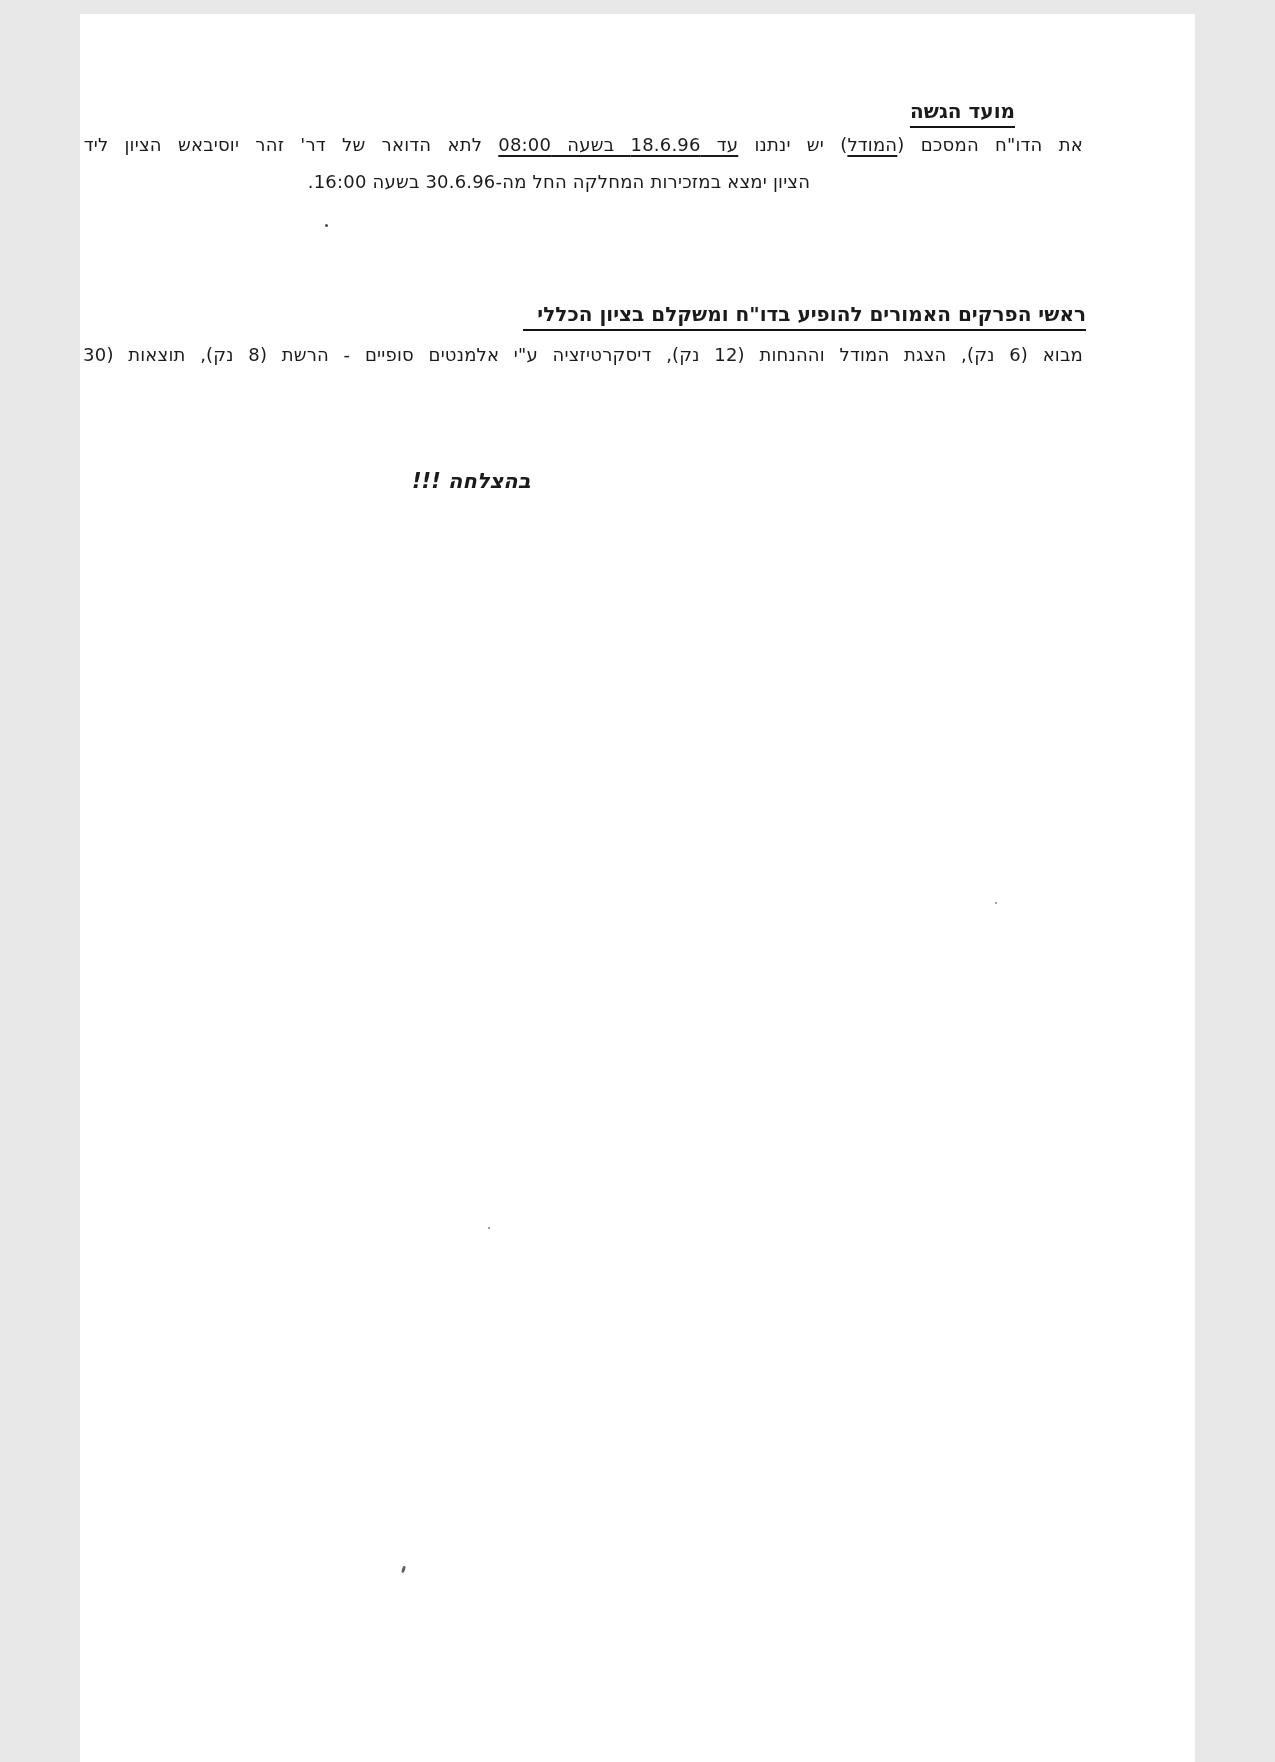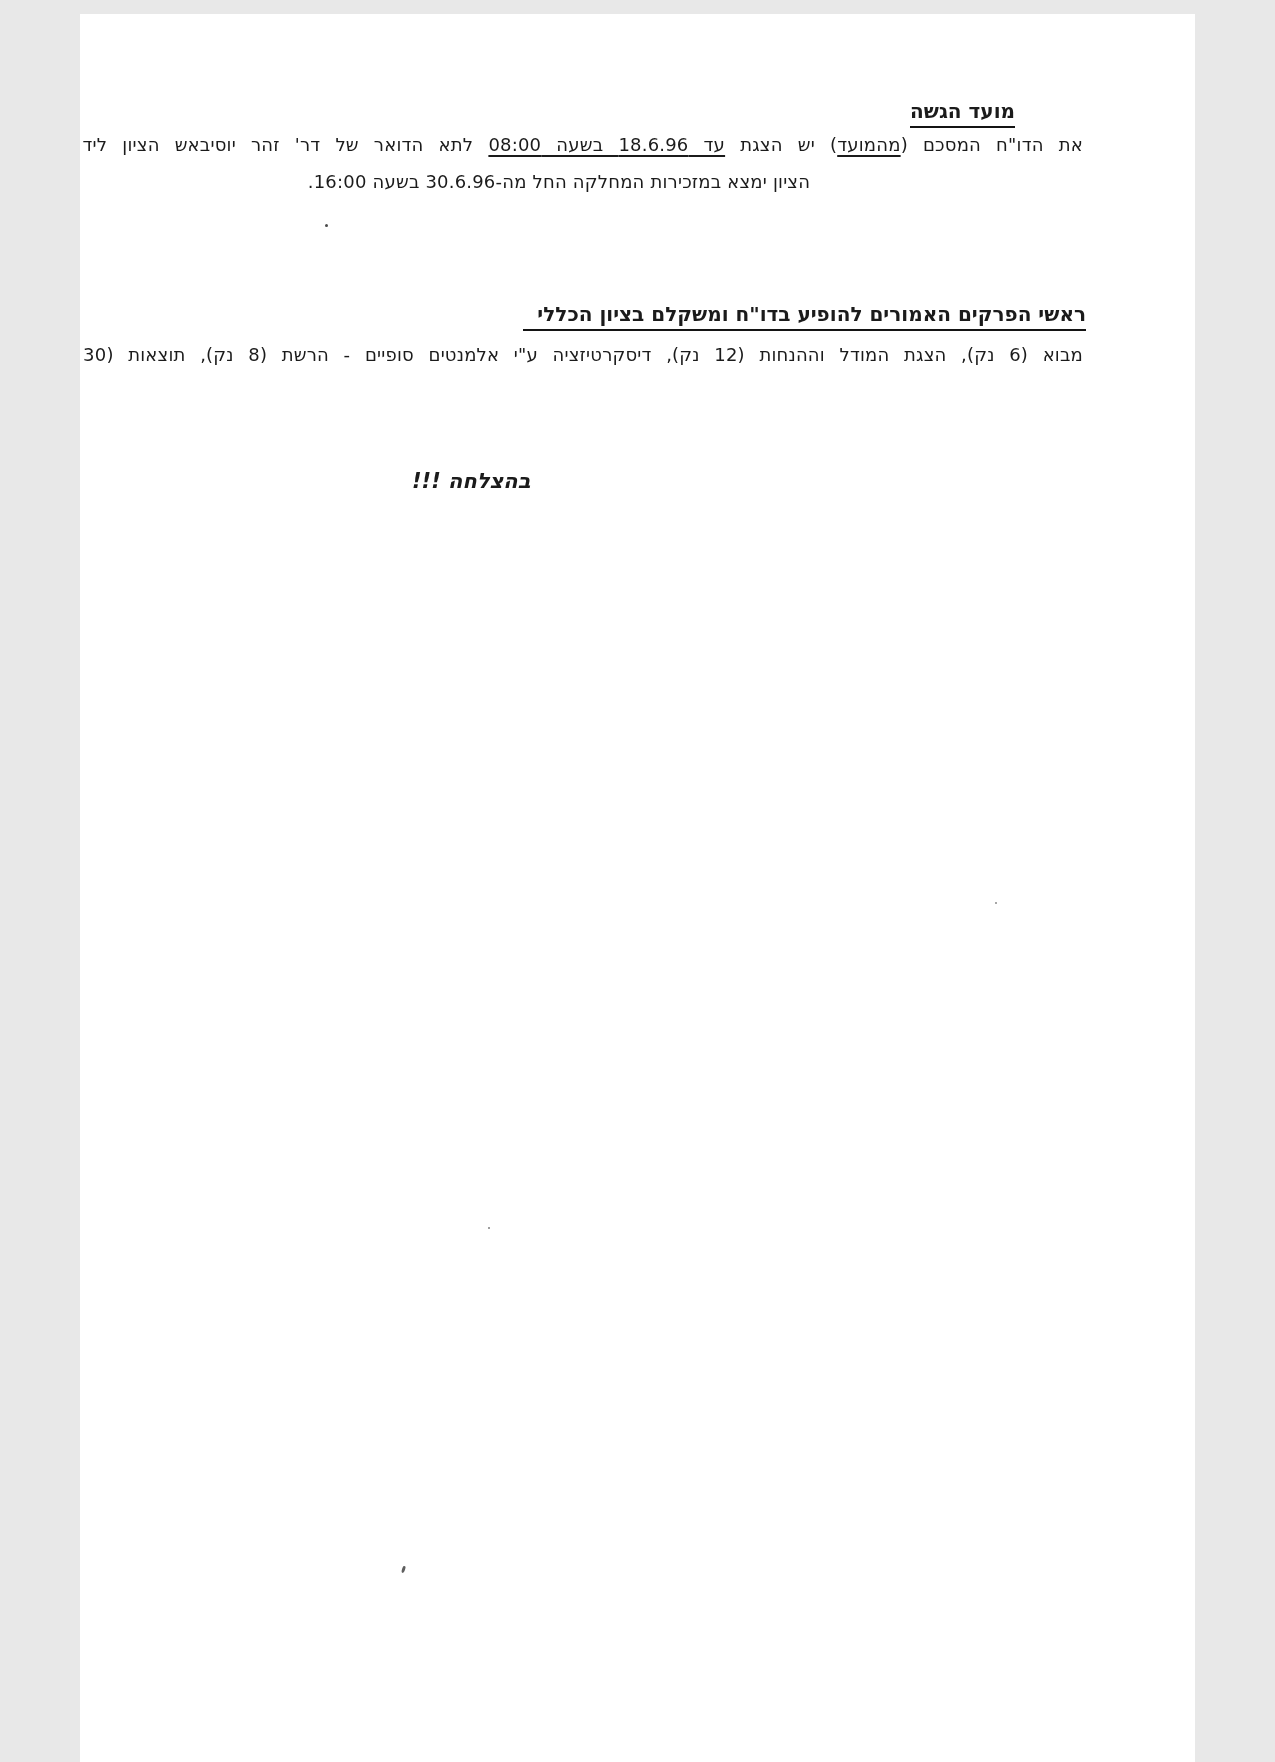--- a/index.html
+++ b/index.html
@@ -100,21 +100,21 @@
 </head>
 <body>
 
 <div class="page">
 
   <h2 class="h-section h1">
     <span class="u-block">מועד הגשה</span>
   </h2>
 
   <div class="para p1">
-    <div class="line full"><span>את הדו"ח המסכם (</span><span class="u">מהמועד</span><span>) יש הצגת </span><span class="u">עד 18.6.96 בשעה 08:00</span><span> לתא הדואר של דר' זהר יוסיבאש הציון ליד דלת</span></div>
+    <div class="line full"><span>את הדו"ח המסכם (</span><span class="u">המודל</span><span>) יש ינתנו </span><span class="u">עד 18.6.96 בשעה 08:00</span><span> לתא הדואר של דר' זהר יוסיבאש הציון ליד דלת</span></div>
     <div class="line last">הציון ימצא במזכירות המחלקה החל מה-30.6.96 בשעה 16:00.</div>
   </div>
 
   <h2 class="h-section h2">
     <span class="u-block">ראשי הפרקים האמורים להופיע בדו"ח ומשקלם בציון הכללי</span>
   </h2>
 
   <div class="para p2">
     <div class="line full">מבוא (6 נק), הצגת המודל וההנחות (12 נק), דיסקרטיזציה ע"י אלמנטים סופיים - הרשת (8 נק), תוצאות (30 נק),</div>
   </div>

